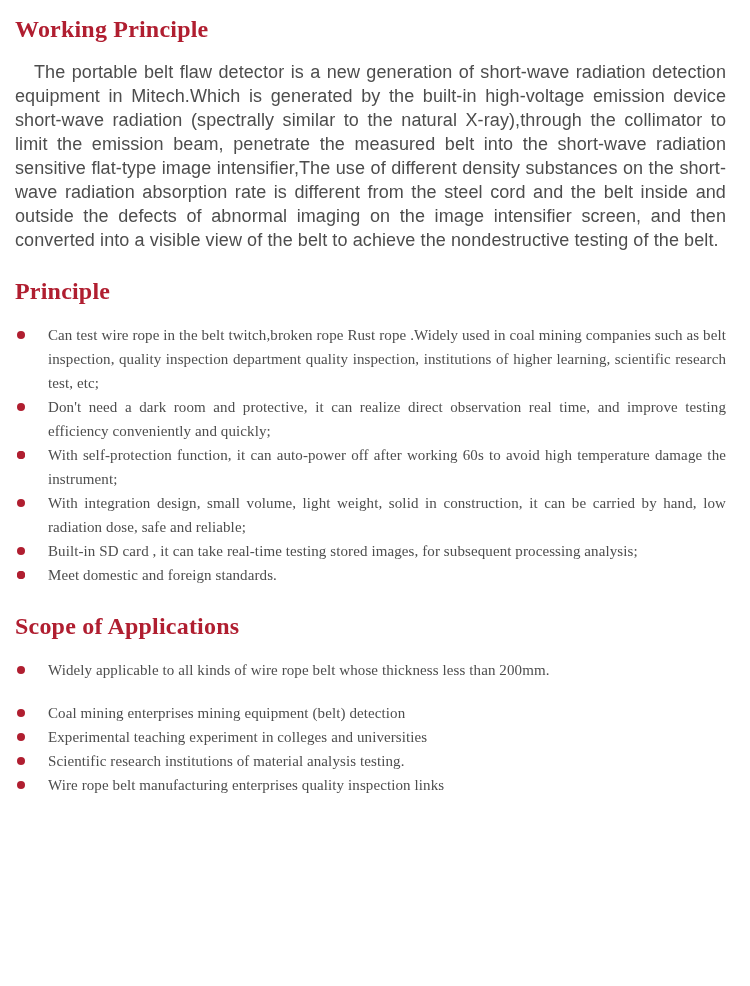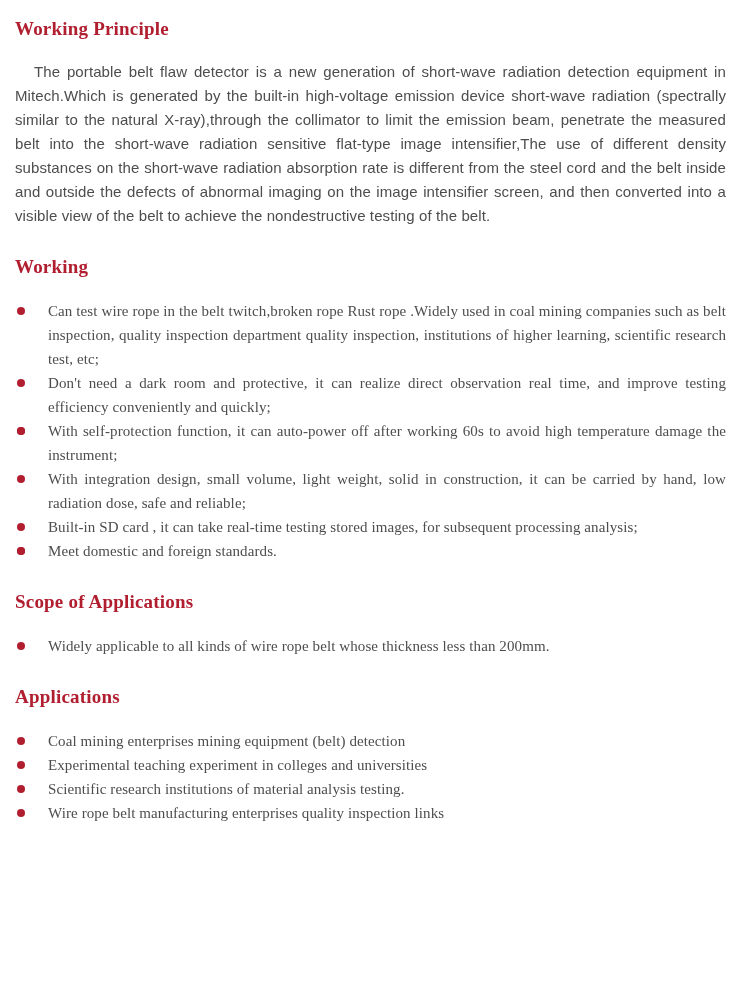--- a/index.html
+++ b/index.html
@@ -16,32 +16,32 @@
   .page {
     box-sizing: border-box;
     width: 750px;
     height: 986px;
     padding: 16px 24px 10px 15px;
     background: #ffffff;
   }
   h2.section-heading {
     font-family: "Liberation Serif", "DejaVu Serif", serif;
     font-weight: bold;
-    font-size: 19px;
+    font-size: 24px;
     line-height: 26px;
     color: #b01e30;
     margin: 26px 0 0 0;
     letter-spacing: 0.2px;
   }
   h2.section-heading.first {
     margin-top: 0;
   }
   p.body-paragraph {
     margin: 18px 0 0 0;
-    font-size: 15px;
+    font-size: 18px;
     line-height: 24px;
     color: #4d4d4d;
     text-align: justify;
     text-indent: 19px;
     letter-spacing: 0.1px;
   }
   ul.bullet-list {
     list-style: none;
     margin: 19px 0 0 0;
     padding: 0;
@@ -68,21 +68,21 @@
 </style>
 </head>
 <body>
 
 <div class="page">
 
   <h2 class="section-heading first">Working Principle</h2>
 
   <p class="body-paragraph">The portable belt flaw detector is a new generation of short-wave radiation detection equipment in Mitech.Which is generated by the built-in high-voltage emission device short-wave radiation (spectrally similar to the natural X-ray),through the collimator to limit the emission beam, penetrate the measured belt into the short-wave radiation sensitive flat-type image intensifier,The use of different density substances on the short-wave radiation absorption rate is different from the steel cord and the belt inside and outside the defects of abnormal imaging on the image intensifier screen, and then converted into a visible view of the belt to achieve the nondestructive testing of the belt.</p>
 
-  <h2 class="section-heading">Working</h2>
+  <h2 class="section-heading">Principle</h2>
 
   <ul class="bullet-list">
     <li>
       <span class="bullet"></span>
       <span>Can test wire rope in the belt twitch,broken rope Rust rope .Widely used in coal mining companies such as belt inspection, quality inspection department quality inspection, institutions of higher learning, scientific research test, etc;</span>
     </li>
     <li>
       <span class="bullet"></span>
       <span>Don't need a dark room and protective, it can realize direct observation real time, and improve testing efficiency conveniently and quickly;</span>
     </li>
@@ -112,21 +112,20 @@
 
   <h2 class="section-heading">Scope of Applications</h2>
 
   <ul class="bullet-list">
     <li>
       <span class="bullet"></span>
       <span>Widely applicable to all kinds of wire rope belt whose thickness less than 200mm.</span>
     </li>
   </ul>
 
-  <h2 class="section-heading">Applications</h2>
 
   <ul class="bullet-list">
     <li>
       <span class="bullet"></span>
       <span>Coal mining enterprises mining equipment (belt) detection</span>
     </li>
     <li>
       <span class="bullet"></span>
       <span>Experimental teaching experiment in colleges and universities</span>
     </li>

